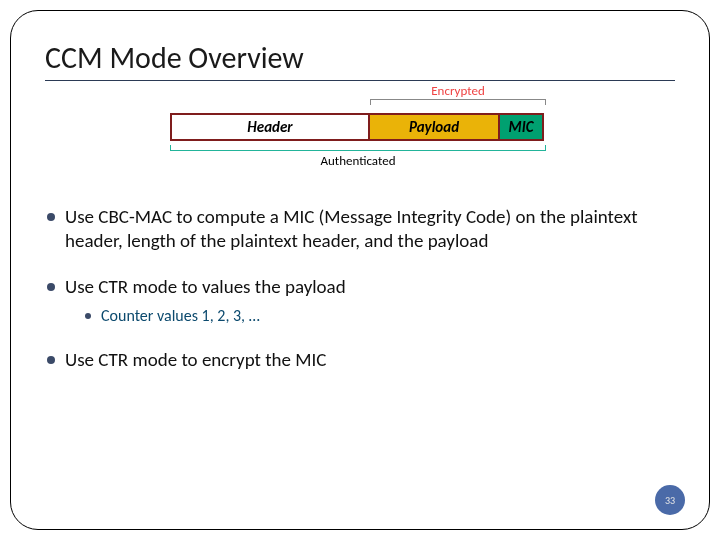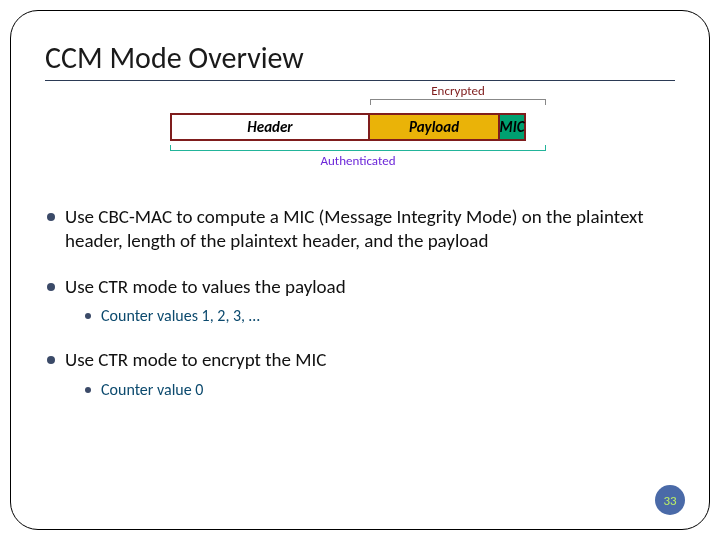--- a/index.html
+++ b/index.html
@@ -45,21 +45,21 @@
     border-left: 1px solid #888;
     border-right: 1px solid #888;
   }
   .enc-label {
     position: absolute;
     top: -16px;
     left: 200px;
     width: 176px;
     text-align: center;
     font-size: 13px;
-    color: #7f1d1d;
+    color: #ef4444;
   }
   .boxes {
     position: absolute;
     top: 14px;
     left: 0;
     display: flex;
     height: 28px;
   }
   .box {
     display: flex;
@@ -67,39 +67,39 @@
     justify-content: center;
     font-size: 15px;
     font-style: italic;
     font-weight: bold;
     border: 2px solid #7f1d1d;
     height: 28px;
     background: #fff;
   }
   .box.header { width: 200px; background: #fff; }
   .box.payload { width: 130px; background: #eab308; border-left: none; }
-  .box.mic { width: 26px; background: #00a070; color: #000; border-left: none; }
+  .box.mic { width: 44px; background: #00a070; color: #000; border-left: none; }
   .auth-bracket {
     position: absolute;
     top: 46px;
     left: 0;
     width: 376px;
     height: 6px;
     border-bottom: 1px solid #22b49a;
     border-left: 1px solid #22b49a;
     border-right: 1px solid #22b49a;
   }
   .auth-label {
     position: absolute;
     top: 54px;
     left: 0;
     width: 376px;
     text-align: center;
     font-size: 13px;
-    color: #6d28d9;
+    color: #000000;
   }
   ul.lvl1 {
     list-style: none;
     padding-left: 0;
   }
   ul.lvl1 > li {
     position: relative;
     padding-left: 20px;
     font-size: 19px;
     color: #111;
@@ -138,22 +138,22 @@
     background: #3b4a68;
   }
   .pagenum {
     position: absolute;
     right: 24px;
     bottom: 14px;
     width: 30px;
     height: 30px;
     border-radius: 50%;
     background: #4a6aa8;
-    color: #bef264;
-    font-size: 13px;
+    color: #e5e5e5;
+    font-size: 10px;
     display: flex;
     align-items: center;
     justify-content: center;
   }
 </style>
 </head>
 <body>
 
 <div class="slide">
 
@@ -169,37 +169,32 @@
         <div class="box payload">Payload</div>
         <div class="box mic">MIC</div>
       </div>
       <div class="auth-bracket"></div>
       <div class="auth-label">Authenticated</div>
     </div>
   </div>
 
   <ul class="lvl1">
     <li>
-      <span>Use CBC-MAC to compute a MIC (Message Integrity Mode) on the plaintext header, length of the plaintext header, and the payload</span>
+      <span>Use CBC-MAC to compute a MIC (Message Integrity Code) on the plaintext header, length of the plaintext header, and the payload</span>
     </li>
     <li>
       <span>Use CTR mode to values the payload</span>
       <ul class="lvl2">
         <li>
           <span>Counter values 1, 2, 3, …</span>
         </li>
       </ul>
     </li>
     <li>
       <span>Use CTR mode to encrypt the MIC</span>
-      <ul class="lvl2">
-        <li>
-          <span>Counter value 0</span>
-        </li>
-      </ul>
     </li>
   </ul>
 
   <div class="pagenum">
     <span>33</span>
   </div>
 
 </div>
 
 </body></html>

